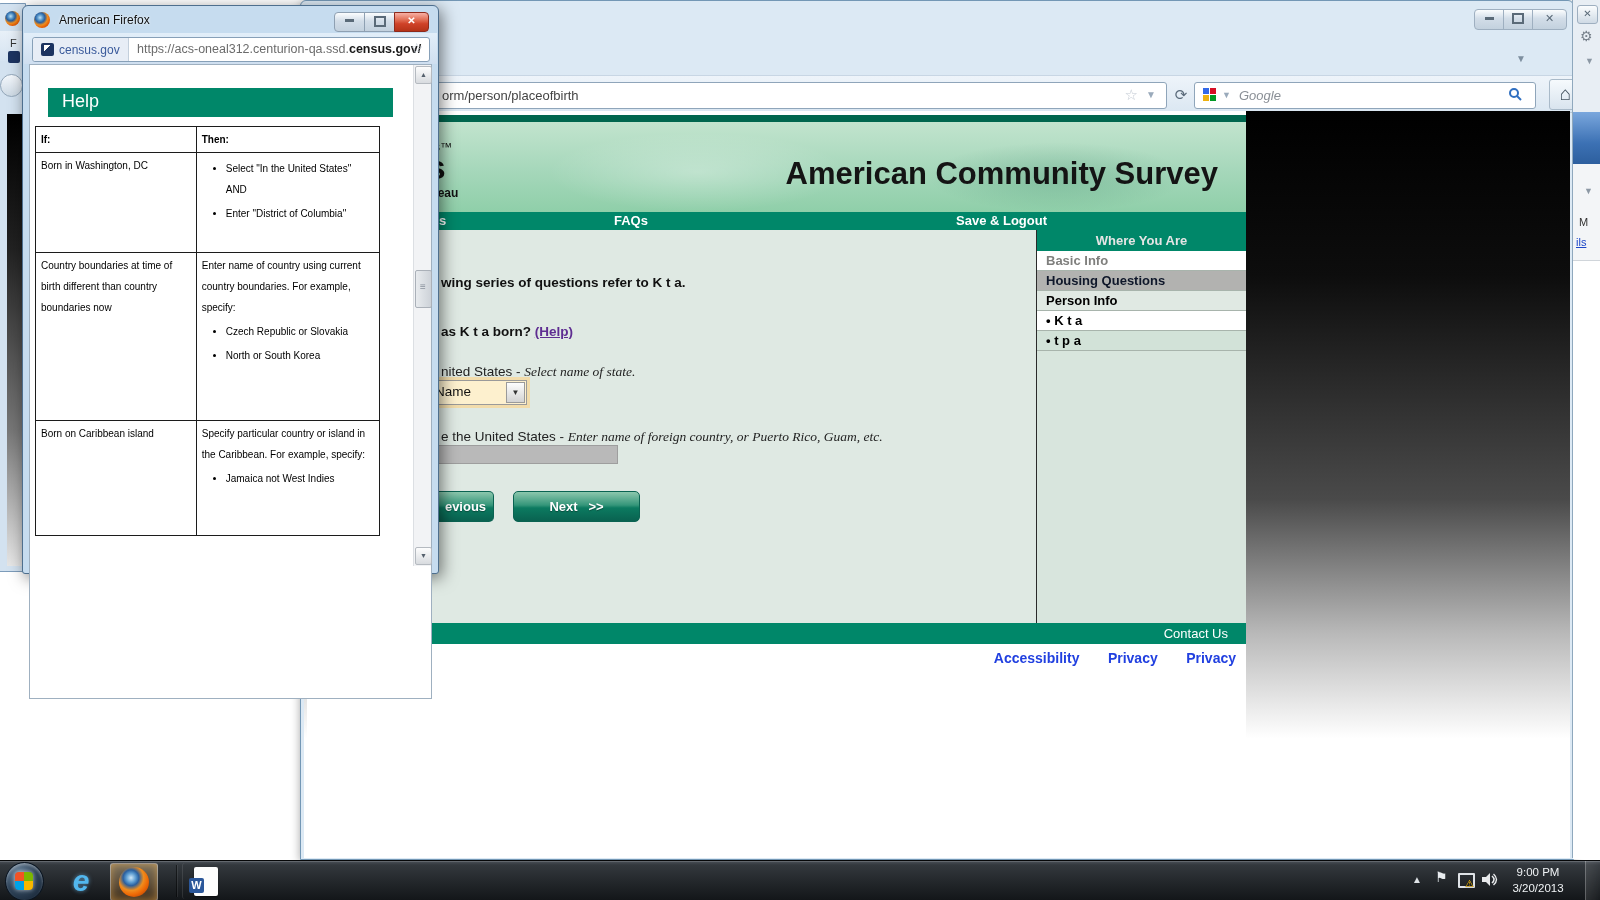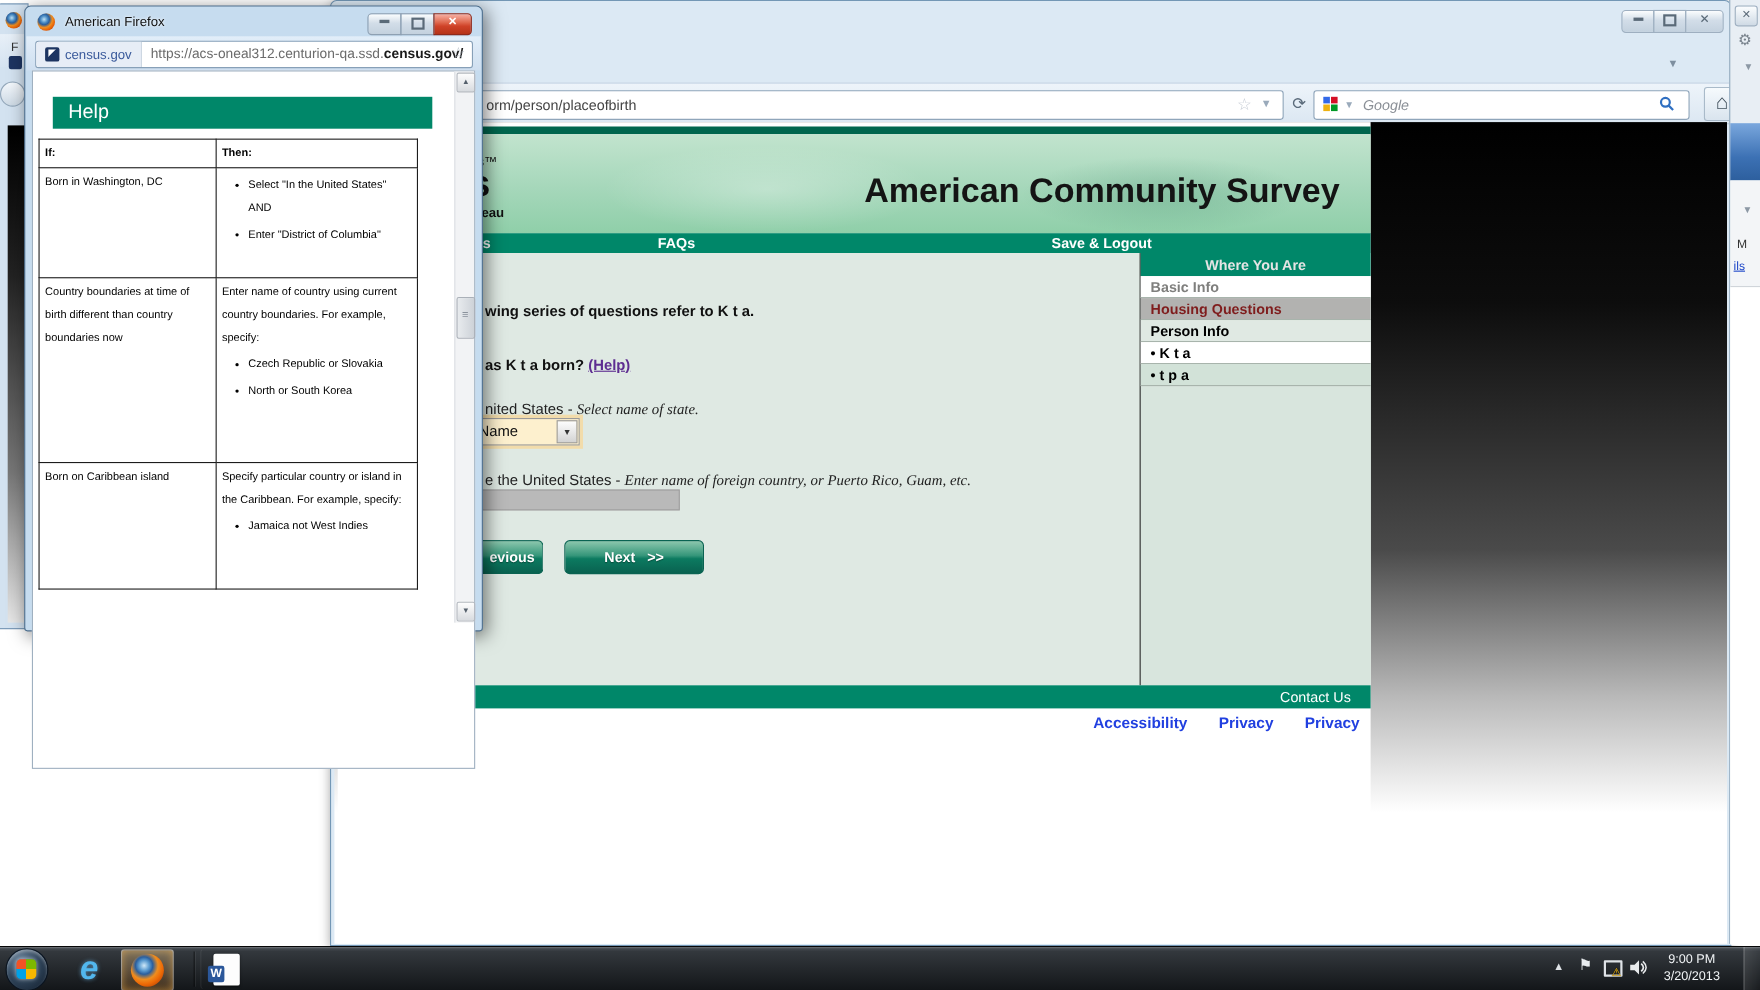--- a/index.html
+++ b/index.html
@@ -65,21 +65,21 @@
     background:radial-gradient(ellipse,rgba(255,255,255,.30),rgba(255,255,255,0) 70%);}
   #acs-banner .blob2{position:absolute;left:620px;top:20px;width:260px;height:70px;border-radius:50%;
     background:radial-gradient(ellipse,rgba(0,90,60,.18),rgba(0,90,60,0) 70%);}
   #logo-l1{left:107px;top:18px;font-size:12px;color:#111;}
   #logo-l2{left:100px;top:26px;font-size:34px;font-weight:bold;color:#111;letter-spacing:-1px;}
   #logo-l3{left:110px;top:64px;font-size:12px;font-weight:bold;color:#111;}
   #banner-title{right:28px;top:34px;font-size:31px;font-weight:bold;color:#141414;letter-spacing:0;}
   #acs-nav{left:0;top:101px;width:939px;height:18px;background:#008769;}
   .navitem{position:absolute;top:1px;font-size:13px;font-weight:bold;color:#fff;}
   #nav-instr{left:124px;}
-  #nav-faqs{left:256px;padding-left:35px;}
+  #nav-faqs{left:272px;padding-left:35px;}
   #nav-save{left:649px;}
   #acs-content{left:0;top:119px;width:939px;height:393px;background:#dfe9e3;}
   #acs-main{left:0;top:0;width:729px;height:393px;}
   #acs-sidebar{left:729px;top:0;width:210px;height:393px;background:#d8e5dd;border-left:1px solid #2a2a2a;box-sizing:border-box;}
   #frag-intro{left:134px;top:45px;font-size:13.5px;font-weight:bold;color:#111;}
   #frag-question{left:134px;top:94px;font-size:13.5px;font-weight:bold;color:#111;}
   #help-link{color:#5e2d91;font-weight:bold;text-decoration:underline;cursor:pointer;}
   #frag-us{left:134px;top:134px;font-size:13.5px;color:#222;}
   .note-italic{font-style:italic;font-family:Liberation Serif, serif;}
   #select-wrap{left:119px;top:147px;padding:3px;background:#f2dcab;}
@@ -93,21 +93,21 @@
     text-align:center;line-height:29px;white-space:pre;text-shadow:0 1px 1px rgba(0,0,0,.35);
     background:linear-gradient(180deg,#8cc7ad 0%,#35967a 45%,#0c7a60 55%,#096250 100%);
     border:1px solid #0a6352;}
   #btn-prev{left:131px;width:55px;border-radius:0 5px 5px 0;border-left:none;}
   #btn-next{left:206px;width:125px;border-radius:5px;}
   #sb-title{left:0;top:0;width:100%;height:21px;background:#008769;color:#e5e5e5;
     font-size:13px;font-weight:bold;text-align:center;line-height:21px;}
   .sb-row{position:absolute;left:0;width:100%;height:20px;font-size:13px;font-weight:bold;
     line-height:20px;box-sizing:border-box;padding-left:9px;border-bottom:1px solid #a8b4ac;}
   #sb-0{top:21px;background:#ffffff;color:#7f7f7d;}
-  #sb-1{top:41px;background:#b2b2b0;color:#7f1d1d;}
+  #sb-1{top:41px;background:#b2b2b0;color:#0f172a;}
   #sb-2{top:61px;background:#e0e9e3;color:#000;}
   #sb-3{top:81px;background:#ffffff;color:#000;}
   #sb-4{top:101px;background:#d2e2d8;color:#000;}
   #acs-footer{left:0;top:512px;width:939px;height:21px;background:#008769;}
   #contact-us{position:absolute;right:18px;top:0;font-size:13px;color:#fff;line-height:21px;cursor:pointer;}
   #links-row{left:0;top:538px;width:929px;text-align:right;}
   .flink{display:inline-block;margin-left:24px;font-size:14px;font-weight:bold;color:#2140e0;cursor:pointer;}
 
   
   #sliver-window{left:1572px;top:0;width:28px;height:858px;background:#e8eef4;border-left:1px solid #8fa8bd;}

